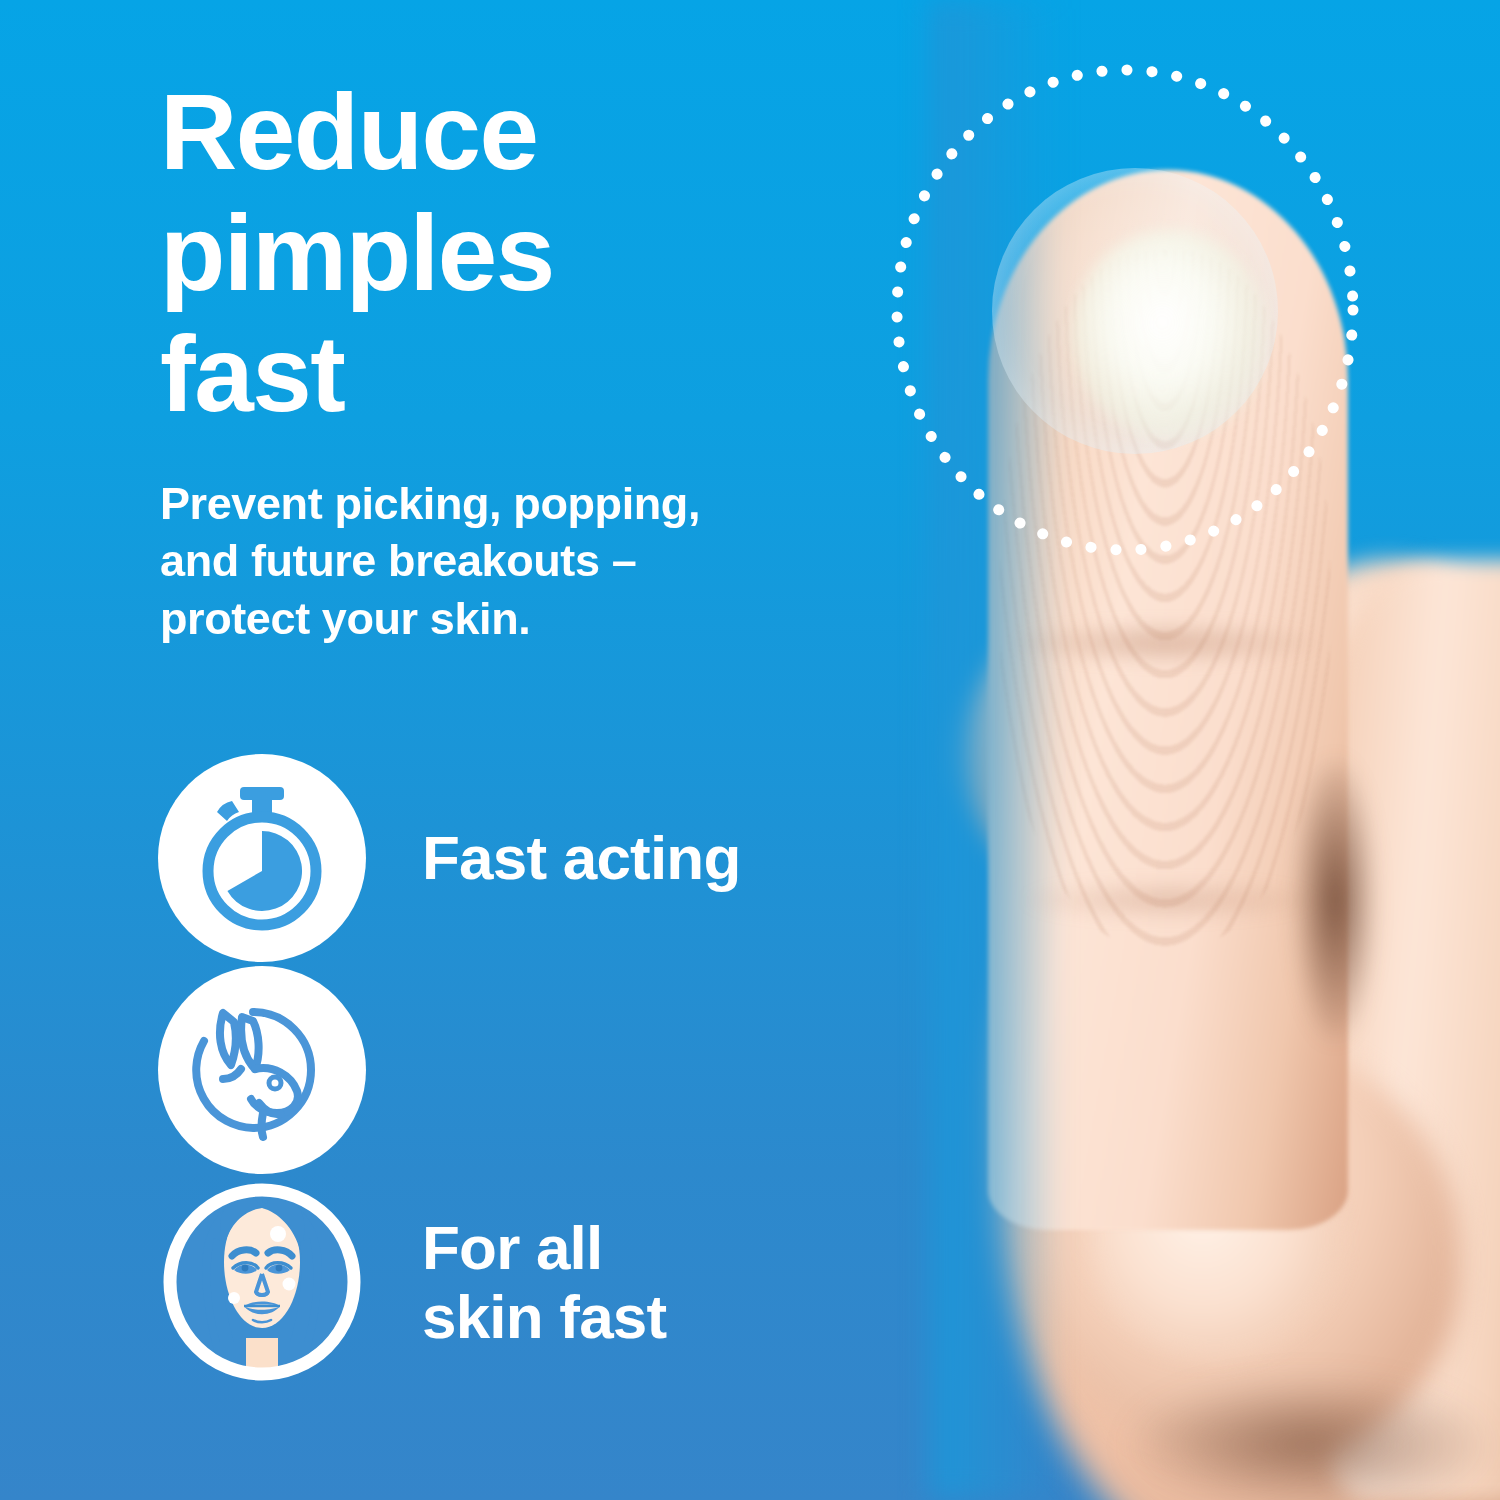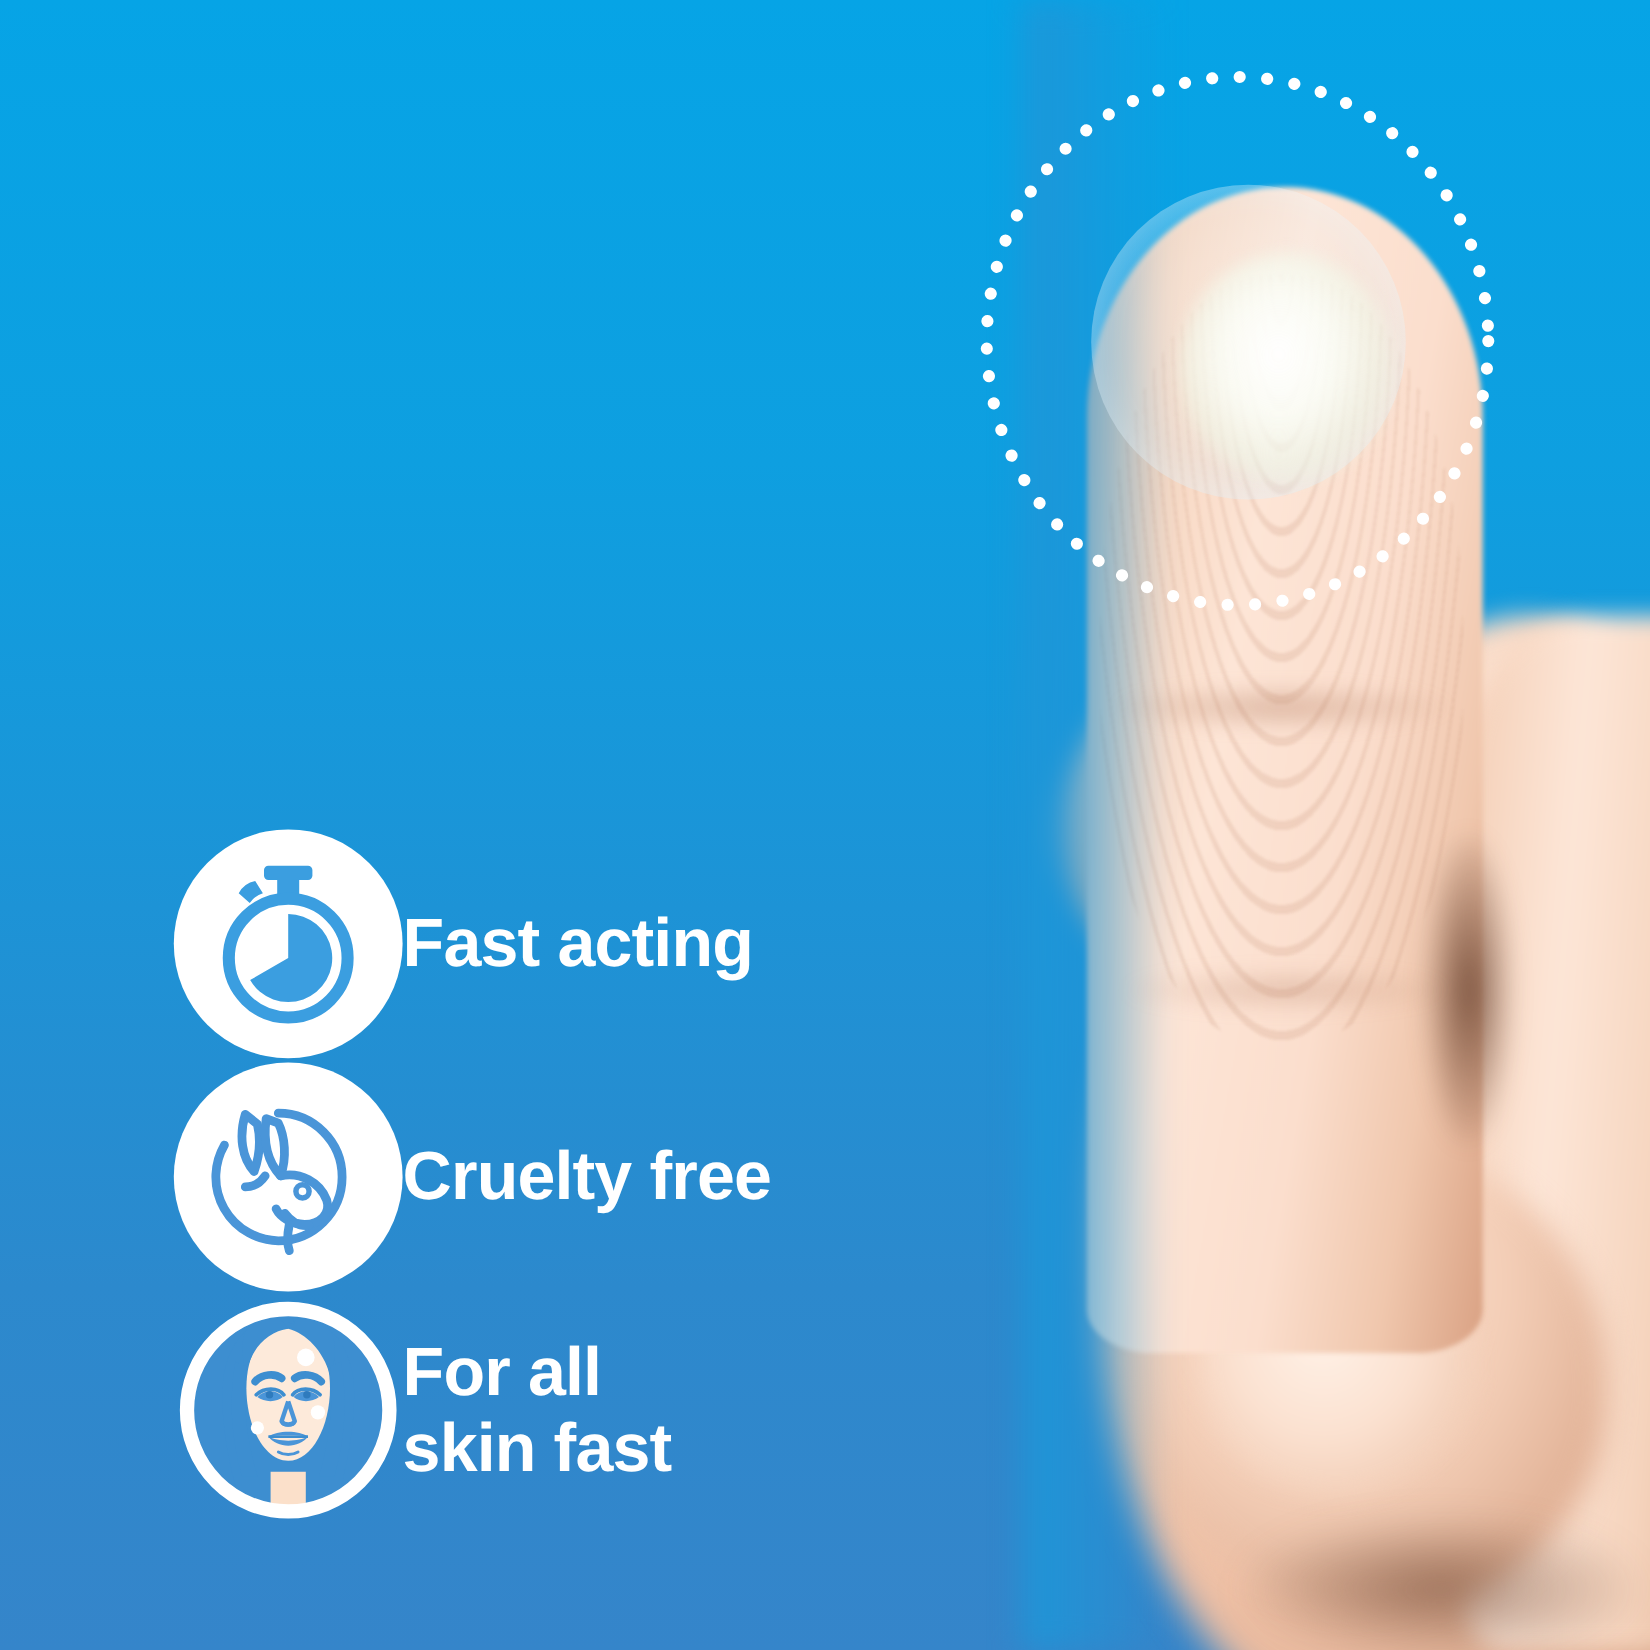--- a/index.html
+++ b/index.html
@@ -189,20 +189,21 @@
   
   #features {
     position:absolute;
     left:158px; top:752px;
     width:840px;
   }
   .feature {
     display:flex;
     align-items:center;
     height:212px;
+    gap:56px;
   }
   .badge {
     flex:0 0 auto;
     width:208px; height:208px;
     border-radius:50%;
     background:#ffffff;
     position:relative;
     overflow:visible;
     display:flex; align-items:center; justify-content:center;
   }
@@ -242,20 +243,28 @@
 
   <div id="patch"></div>
   <div id="patch-gloss"></div>
 
   <div id="dotted-circle">
     <svg viewBox="0 0 480 510" xmlns="http://www.w3.org/2000/svg">
       <ellipse cx="240" cy="255" rx="228" ry="240" fill="none" stroke="#ffffff" stroke-width="11" stroke-linecap="round" stroke-dasharray="0.1 25"></ellipse>
     </svg>
   </div>
 
+  <div id="copy">
+    <div id="headline">Reduce
+pimples
+fast</div>
+    <div id="subhead">Prevent picking, popping,
+and future breakouts –
+protect your skin.</div>
+  </div>
 
   <div id="features">
 
     <div class="feature">
       <div class="badge">
         <svg width="140" height="150" viewBox="0 0 140 150">
 
           <path d="M25 29 a22 22 0 0 1 15 -11 l7 11 a22 22 0 0 0 -12 9 z" fill="#3b9ee0"></path>
 
           <rect x="60" y="12" width="20" height="26" fill="#3b9ee0"></rect>
@@ -286,21 +295,20 @@
             <path d="M72 108 C78 116 86 120 94 119"></path>
 
             <path d="M76 118 C74 128 74 136 76 142"></path>
 
             <path d="M36 84 C44 84 50 80 54 74"></path>
           </g>
 
           <circle cx="88" cy="88" r="6" fill="none" stroke="#4a95d8" stroke-width="5"></circle>
         </svg>
       </div>
-      <div class="feature-label">Cruelty free</div>
     </div>
 
     <div class="feature">
       <div class="badge ring">
         <svg width="208" height="208" viewBox="0 0 208 208">
           <defs>
             <clipPath id="faceClip">
                 <circle cx="104" cy="104" r="92"></circle>
               </clipPath>
           </defs>

